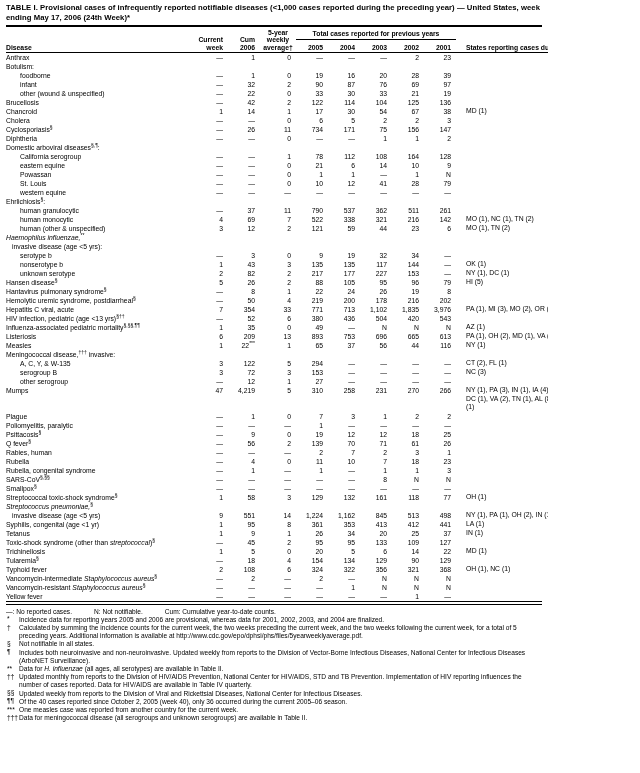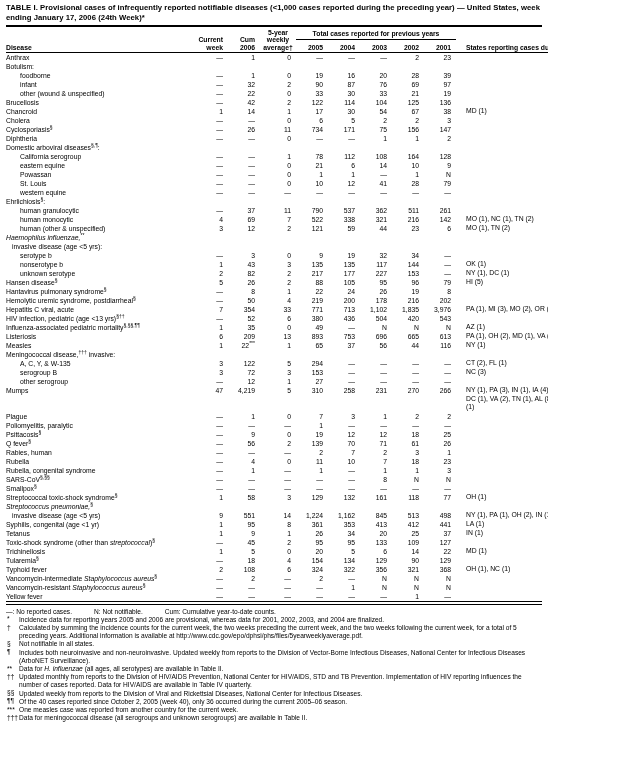--- a/index.html
+++ b/index.html
@@ -30,21 +30,21 @@
   .legend span{margin-right:22px;}
   .fn{position:relative;padding-left:13px;}
   .fn .sym{position:absolute;left:1px;top:-0.5px;}
 </style>
 </head>
 <body>
 
 <div class="page">
   <div class="title">
     <span>TABLE I. Provisional cases of infrequently reported notifiable diseases (&lt;1,000 cases reported during the preceding year) — United States, week</span><br>
-    <span>ending January 17, 2006 (24th Week)*</span>
+    <span>ending May 17, 2006 (24th Week)*</span>
   </div>
   <div class="rule-thick"></div>
 
   <table>
     <colgroup>
       <col class="c-disease">
         <col class="c-cw">
         <col class="c-cum">
         <col class="c-avg">
       <col class="c-yr">

